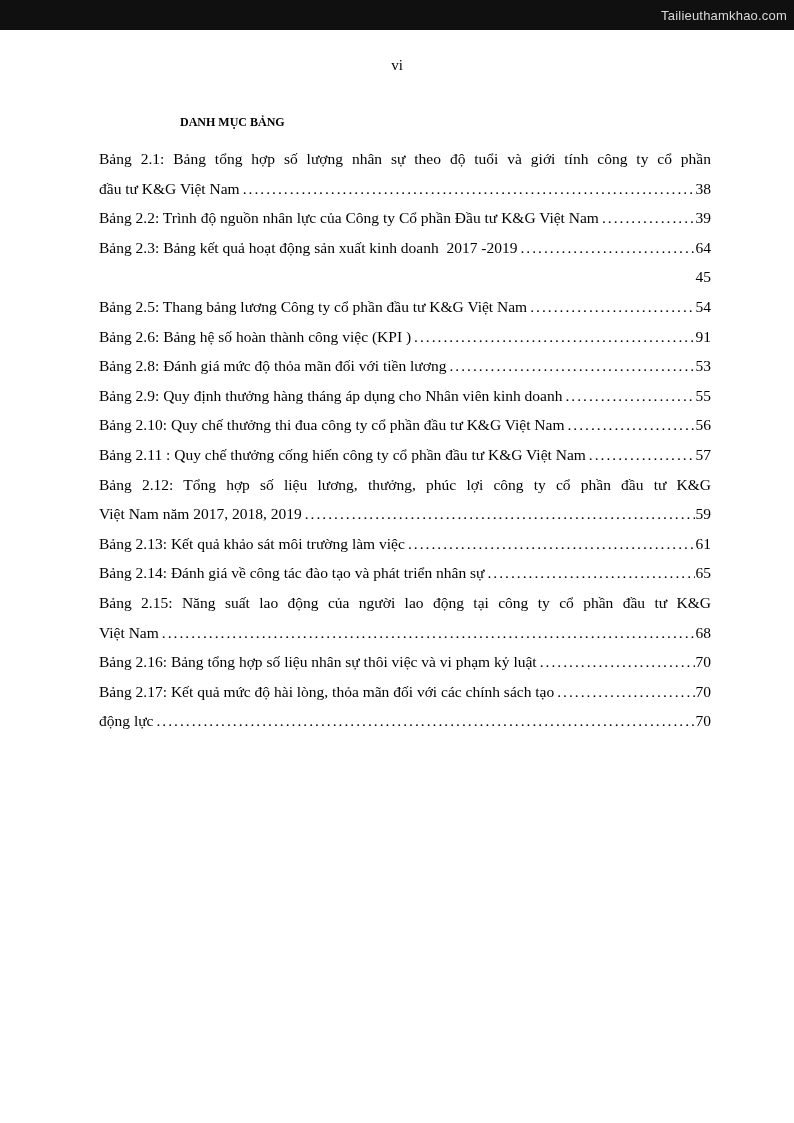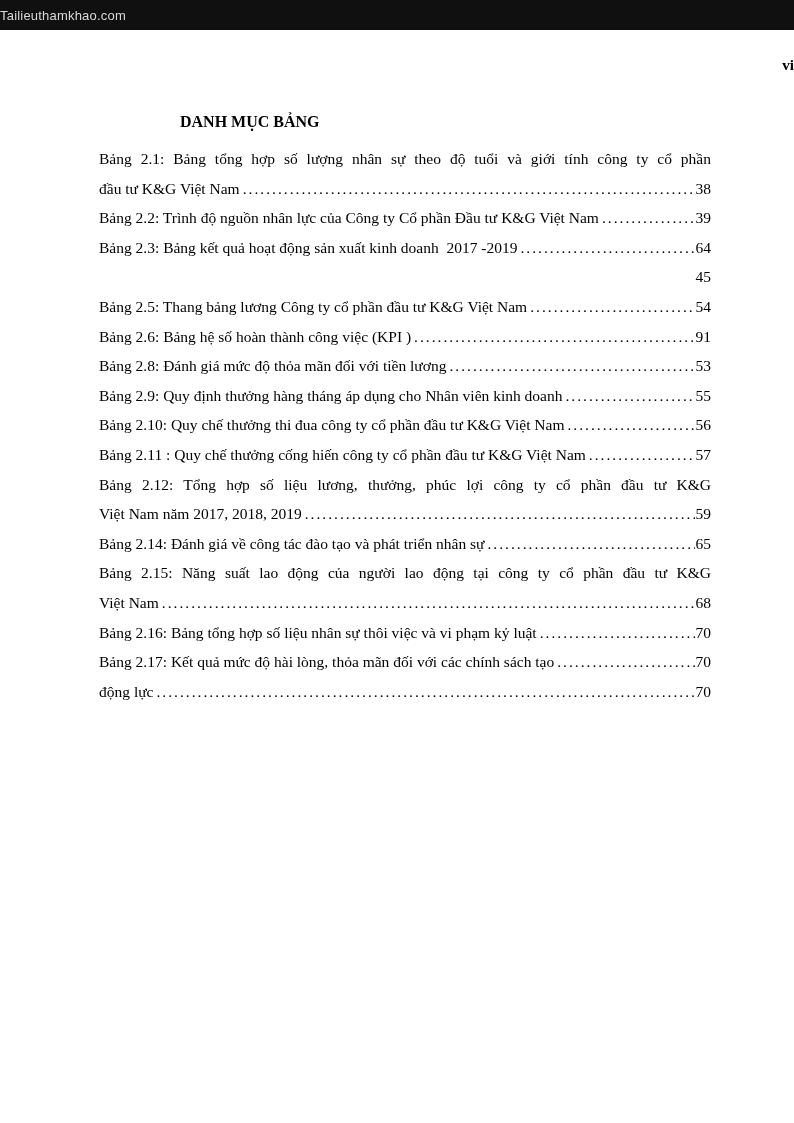--- a/index.html
+++ b/index.html
@@ -13,47 +13,46 @@
   body{
     width:794px;height:1123px;
     background:var(--page-bg);
     color:var(--text);
     font-family:"Liberation Serif", serif;
     overflow:hidden;
   }
   .banner{
     height:30px;width:100%;
     background:var(--banner-bg);
-    display:flex;align-items:center;justify-content:flex-start;
-    padding-right:30px;
+    display:flex;align-items:center;justify-content:flex-end;
+    padding-right:7px;
   }
   .banner .site{
     color:var(--banner-text);
     font-family:"Liberation Sans", sans-serif;
     font-size:13px;
     letter-spacing:.2px;
   }
   .page-num{
-    text-align:right;
+    text-align:center;
     margin-top:26px;
     font-size:15px;
     line-height:18px;
-    font-weight:bold;
   }
   .doc-title{
     text-align:center;
     margin-top:56px;
     font-size:16.5px;
     font-weight:bold;
     line-height:20px;
     letter-spacing:.2px;
   }
   .section-heading{
     margin:38px 0 0 180px;
-    font-size:16px;
+    font-size:12px;
     font-weight:bold;
     line-height:20px;
   }
   .toc{
     margin:12px 85px 0 99px;
     width:612px;
   }
   .toc-line{
     display:flex;
     align-items:baseline;
@@ -165,20 +164,25 @@
     <span class="t">Bảng 2.12: Tổng hợp số liệu lương, thưởng, phúc lợi công ty cổ phần đầu tư K&amp;G</span>
 
   </div>
 
   <div class="toc-line">
     <span class="t">Việt Nam năm 2017, 2018, 2019</span>
     <span class="leader"></span>
     <span class="pg">59</span>
   </div>
 
+  <div class="toc-line">
+    <span class="t">Bảng 2.13: Kết quả khảo sát môi trường làm việc</span>
+    <span class="leader"></span>
+    <span class="pg">61</span>
+  </div>
 
   <div class="toc-line">
     <span class="t">Bảng 2.14: Đánh giá về công tác đào tạo và phát triển nhân sự</span>
     <span class="leader"></span>
     <span class="pg">65</span>
   </div>
 
   <div class="toc-line justify no-dots">
     <span class="t">Bảng 2.15: Năng suất lao động của người lao động tại công ty cổ phần đầu tư K&amp;G</span>
 

